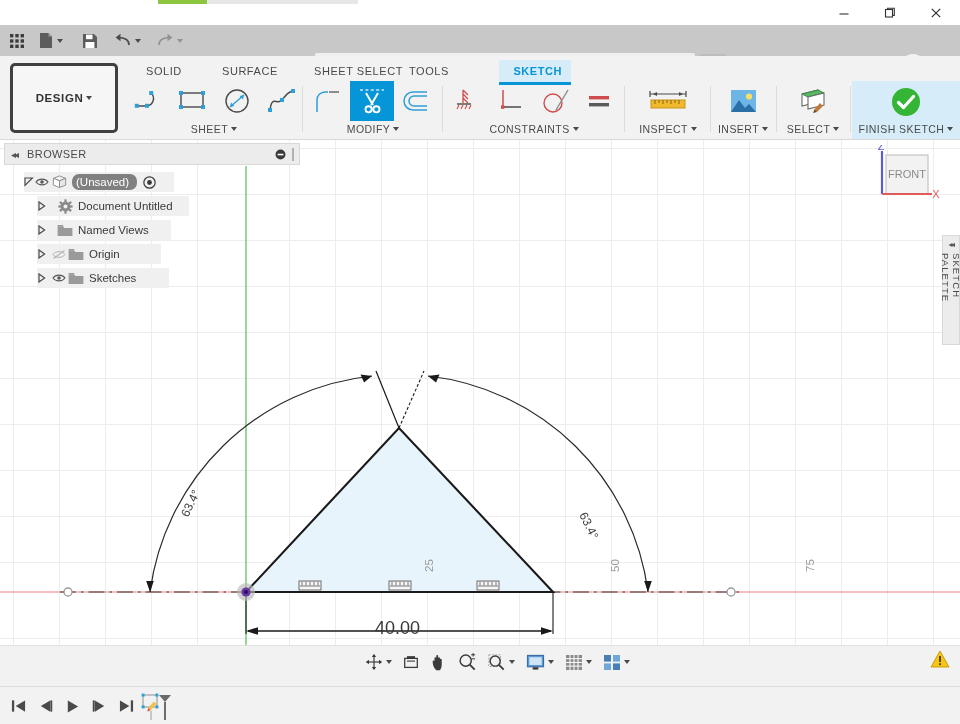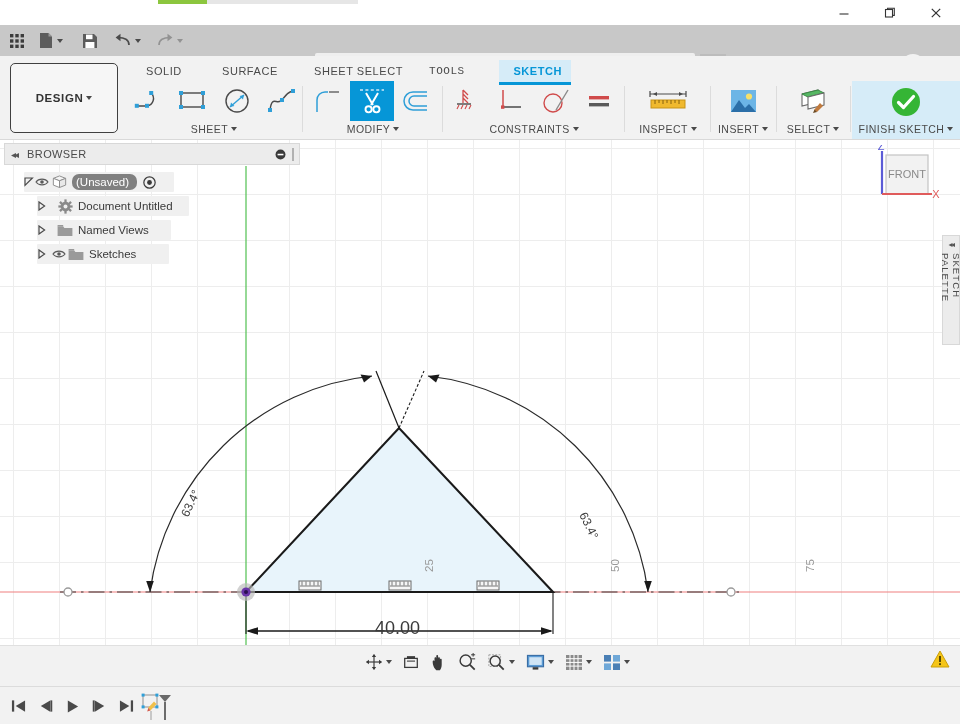--- a/index.html
+++ b/index.html
@@ -76,21 +76,21 @@
     letter-spacing: .3px;
   }
 
   
   .ribbon {
     position: absolute; left: 0; top: 56px; width: 960px; height: 84px;
     background: #f2f2f2; border-bottom: 1px solid #d9d9d9;
   }
   .designbtn {
     position: absolute; left: 10px; top: 7px; width: 108px; height: 70px;
-    background: #f6f6f6; border: 1px solid #404040; border-radius: 5px;
+    background: #f6f6f6; border: 3px solid #404040; border-radius: 5px;
     display: flex; align-items: center; justify-content: center;
     font-size: 11.5px; letter-spacing: .6px; color: #333; font-weight: 600;
   }
   .wstab {
     position: absolute; top: 4px; height: 22px; padding: 0 9px;
     font-size: 11px; letter-spacing: .55px; color: #4a4a4a;
     display: flex; align-items: center; justify-content: flex-end;
   }
   .wstab.active {
     background: #d6ecf8; color: #0696d7; font-weight: 600;
@@ -340,21 +340,21 @@
 
     <div class="wstab" style="left:137px;">
         <span>SOLID</span>
       </div>
     <div class="wstab" style="left:213px;">
         <span>SURFACE</span>
       </div>
     <div class="wstab" style="left:305px;">
         <span>SHEET SELECT</span>
       </div>
-    <div class="wstab" style="left:420px;font-family:Liberation Mono, monospace;">
+    <div class="wstab" style="left:400px;">
         <span>TOOLS</span>
       </div>
     <div class="wstab active" style="left:499px;width:72px;">
         <span>SKETCH</span>
       </div>
 
     <div class="grp" style="left:128px;width:172px;">
       <div class="icons">
         <div class="ic">
           <svg width="34" height="28" viewBox="0 0 34 28">
@@ -738,20 +738,41 @@
         </span>
         <span class="ficon" style="margin-left:9px;">
           <svg width="16" height="13" viewBox="0 0 16 13">
               <path d="M0.6 2.4 H6.2 L7.4 4 H15.4 V12 H0.6 Z" fill="#9a9a9a"></path>
               <rect x="0.6" y="1" width="5.6" height="1.6" fill="#9a9a9a"></rect>
             </svg>
         </span>
         <span class="tlabel">Named Views</span>
       </div>
 
+      <div class="trow">
+        <span class="hl" style="left:33px;width:124px;"></span>
+        <span class="arr" style="margin-left:33px;">
+          <svg width="10" height="10" viewBox="0 0 10 10">
+              <path d="M2 1 L7.6 5 L2 9 Z" fill="none" stroke="#4a4a4a" stroke-width="1.2"></path>
+            </svg>
+        </span>
+        <span class="eye" style="margin-left:4px;opacity:.42;">
+          <svg width="14" height="11" viewBox="0 0 14 11">
+              <path d="M1 5.5 C3.5 1.7 10.5 1.7 13 5.5 C10.5 9.3 3.5 9.3 1 5.5 Z" fill="none" stroke="#5a5a5a" stroke-width="1"></path>
+              <line x1="1.5" y1="9.5" x2="12.5" y2="1.5" stroke="#5a5a5a" stroke-width="1.1"></line>
+            </svg>
+        </span>
+        <span class="ficon">
+          <svg width="16" height="13" viewBox="0 0 16 13">
+              <path d="M0.6 2.4 H6.2 L7.4 4 H15.4 V12 H0.6 Z" fill="#9a9a9a"></path>
+              <rect x="0.6" y="1" width="5.6" height="1.6" fill="#9a9a9a"></rect>
+            </svg>
+        </span>
+        <span class="tlabel">Origin</span>
+      </div>
 
       <div class="trow">
         <span class="hl" style="left:33px;width:132px;"></span>
         <span class="arr" style="margin-left:33px;">
           <svg width="10" height="10" viewBox="0 0 10 10">
               <path d="M2 1 L7.6 5 L2 9 Z" fill="none" stroke="#4a4a4a" stroke-width="1.2"></path>
             </svg>
         </span>
         <span class="eye" style="margin-left:4px;">
           <svg width="14" height="10" viewBox="0 0 14 10">

